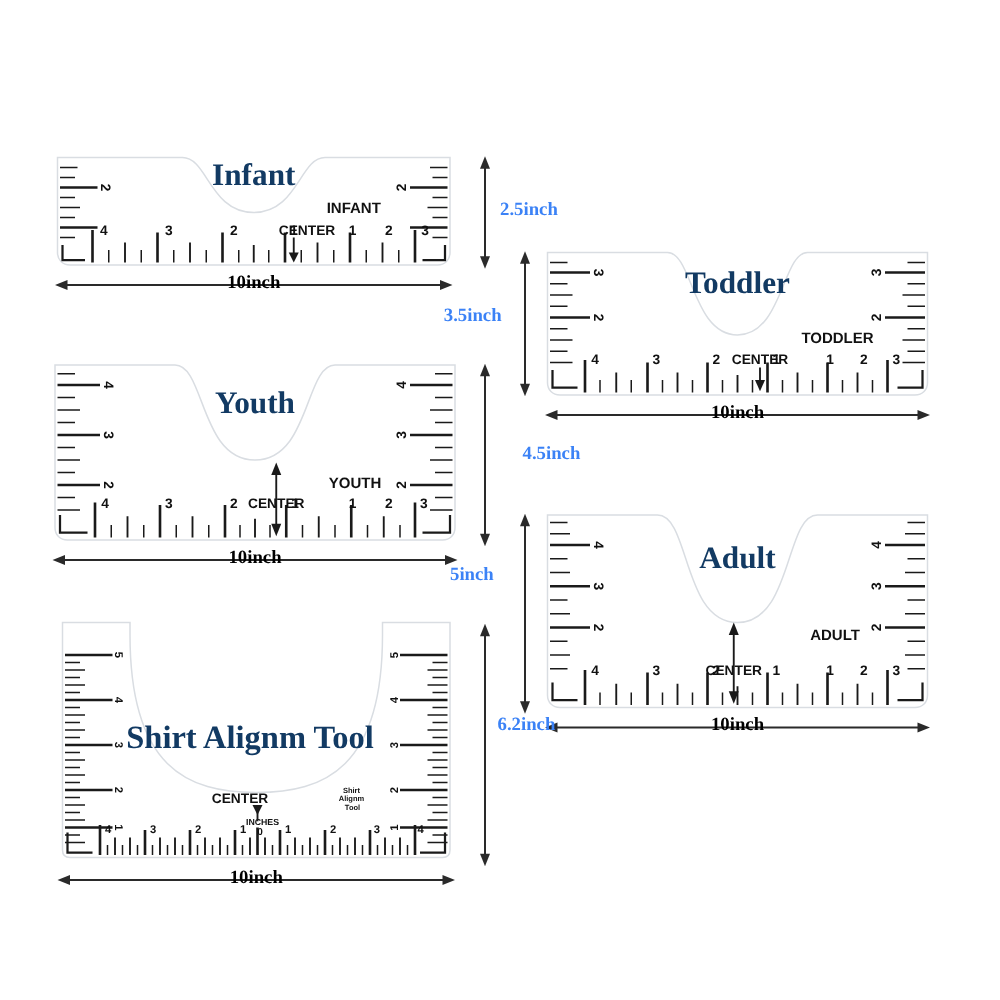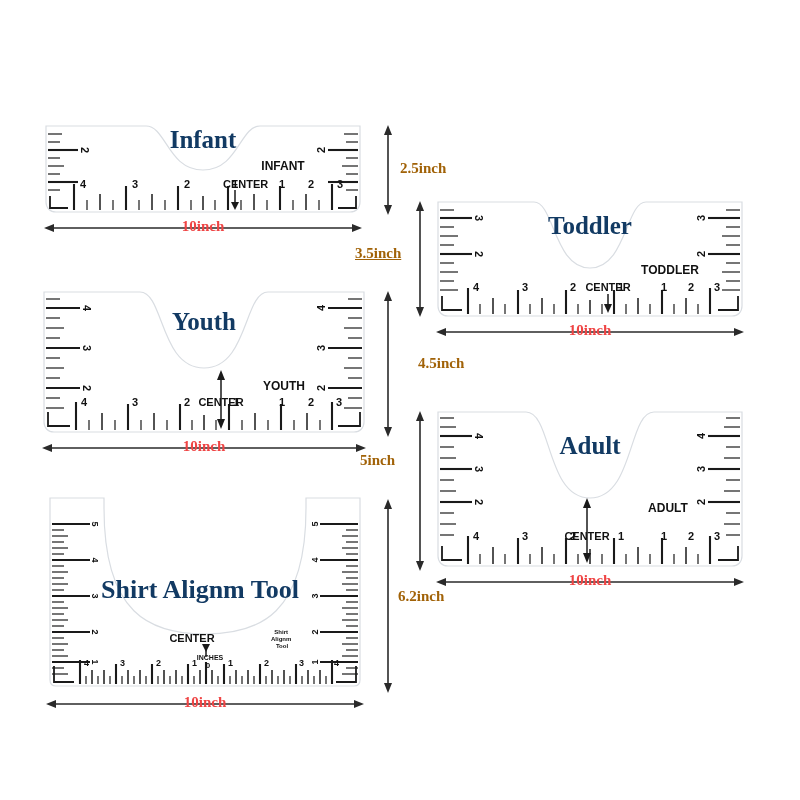--- a/index.html
+++ b/index.html
@@ -49,29 +49,29 @@
   .tick-minor{stroke-width:1.2;}
   .bracket{fill:none;stroke:#1a1a1a;stroke-width:1.8;}
 
   
   .dim{position:absolute;}
   .dim-label{
     position:absolute;
     font-family:"Liberation Serif", serif;
     font-weight:700;
     font-size:15px;
-    color:#a16207;
+    color:#3b82f6;
     white-space:nowrap;
   }
   .width-label{
     position:absolute;
     font-family:"Liberation Serif", serif;
     font-weight:700;
     font-size:15px;
-    color:#ef4444;
+    color:#000000;
     white-space:nowrap;
     text-align:center;
   }
   .arrow-line{stroke:#2a2a2a;stroke-width:1.6;}
 </style>
 </head>
 <body>
 
 <div id="stage">
 
@@ -243,21 +243,21 @@
       <path d="M314,8 L304,4 L304,12 Z" fill="#2a2a2a"></path>
     </svg>
     <div class="width-label" style="left:0;top:126px;width:320px;">10inch</div>
   </div>
 
   <svg class="dim" style="left:413px;top:200px;" width="14" height="118" viewBox="0 0 14 118">
     <line class="arrow-line" x1="7" y1="8" x2="7" y2="110"></line>
     <path d="M7,1 L3,11 L11,11 Z" fill="#2a2a2a"></path>
     <path d="M7,117 L3,107 L11,107 Z" fill="#2a2a2a"></path>
   </svg>
-  <div class="dim-label" style="left:355px;top:245px;text-decoration:underline;">3.5inch</div>
+  <div class="dim-label" style="left:355px;top:245px;">3.5inch</div>
 
   <div class="ruler-block" style="left:36px;top:286px;">
     <svg class="ruler-svg" width="336" height="152" viewBox="0 0 336 152">
       <path class="body-shape" d="M8,6 L104,6 C128,6 124,82 168,82 C212,82 208,6 232,6 L328,6
                L328,136 C328,142 324,146 318,146 L18,146 C12,146 8,142 8,136 Z"></path>
       <g>
         <line class="tick tick-minor" x1="10" y1="13" x2="24" y2="13"></line>
         <line class="tick tick-major" x1="10" y1="22" x2="44" y2="22"></line>
         <line class="tick tick-minor" x1="10" y1="32" x2="24" y2="32"></line>
         <line class="tick tick-minor" x1="10" y1="42" x2="28" y2="42"></line>
@@ -593,15 +593,15 @@
       <path d="M324,8 L314,4 L314,12 Z" fill="#2a2a2a"></path>
     </svg>
     <div class="width-label" style="left:0;top:200px;width:330px;">10inch</div>
   </div>
 
   <svg class="dim" style="left:381px;top:498px;" width="14" height="196" viewBox="0 0 14 196">
     <line class="arrow-line" x1="7" y1="8" x2="7" y2="188"></line>
     <path d="M7,1 L3,11 L11,11 Z" fill="#2a2a2a"></path>
     <path d="M7,195 L3,185 L11,185 Z" fill="#2a2a2a"></path>
   </svg>
-  <div class="dim-label" style="left:398px;top:588px;">6.2inch</div>
+  <div class="dim-label" style="left:398px;top:572px;">6.2inch</div>
 
 </div>
 
 </body></html>

